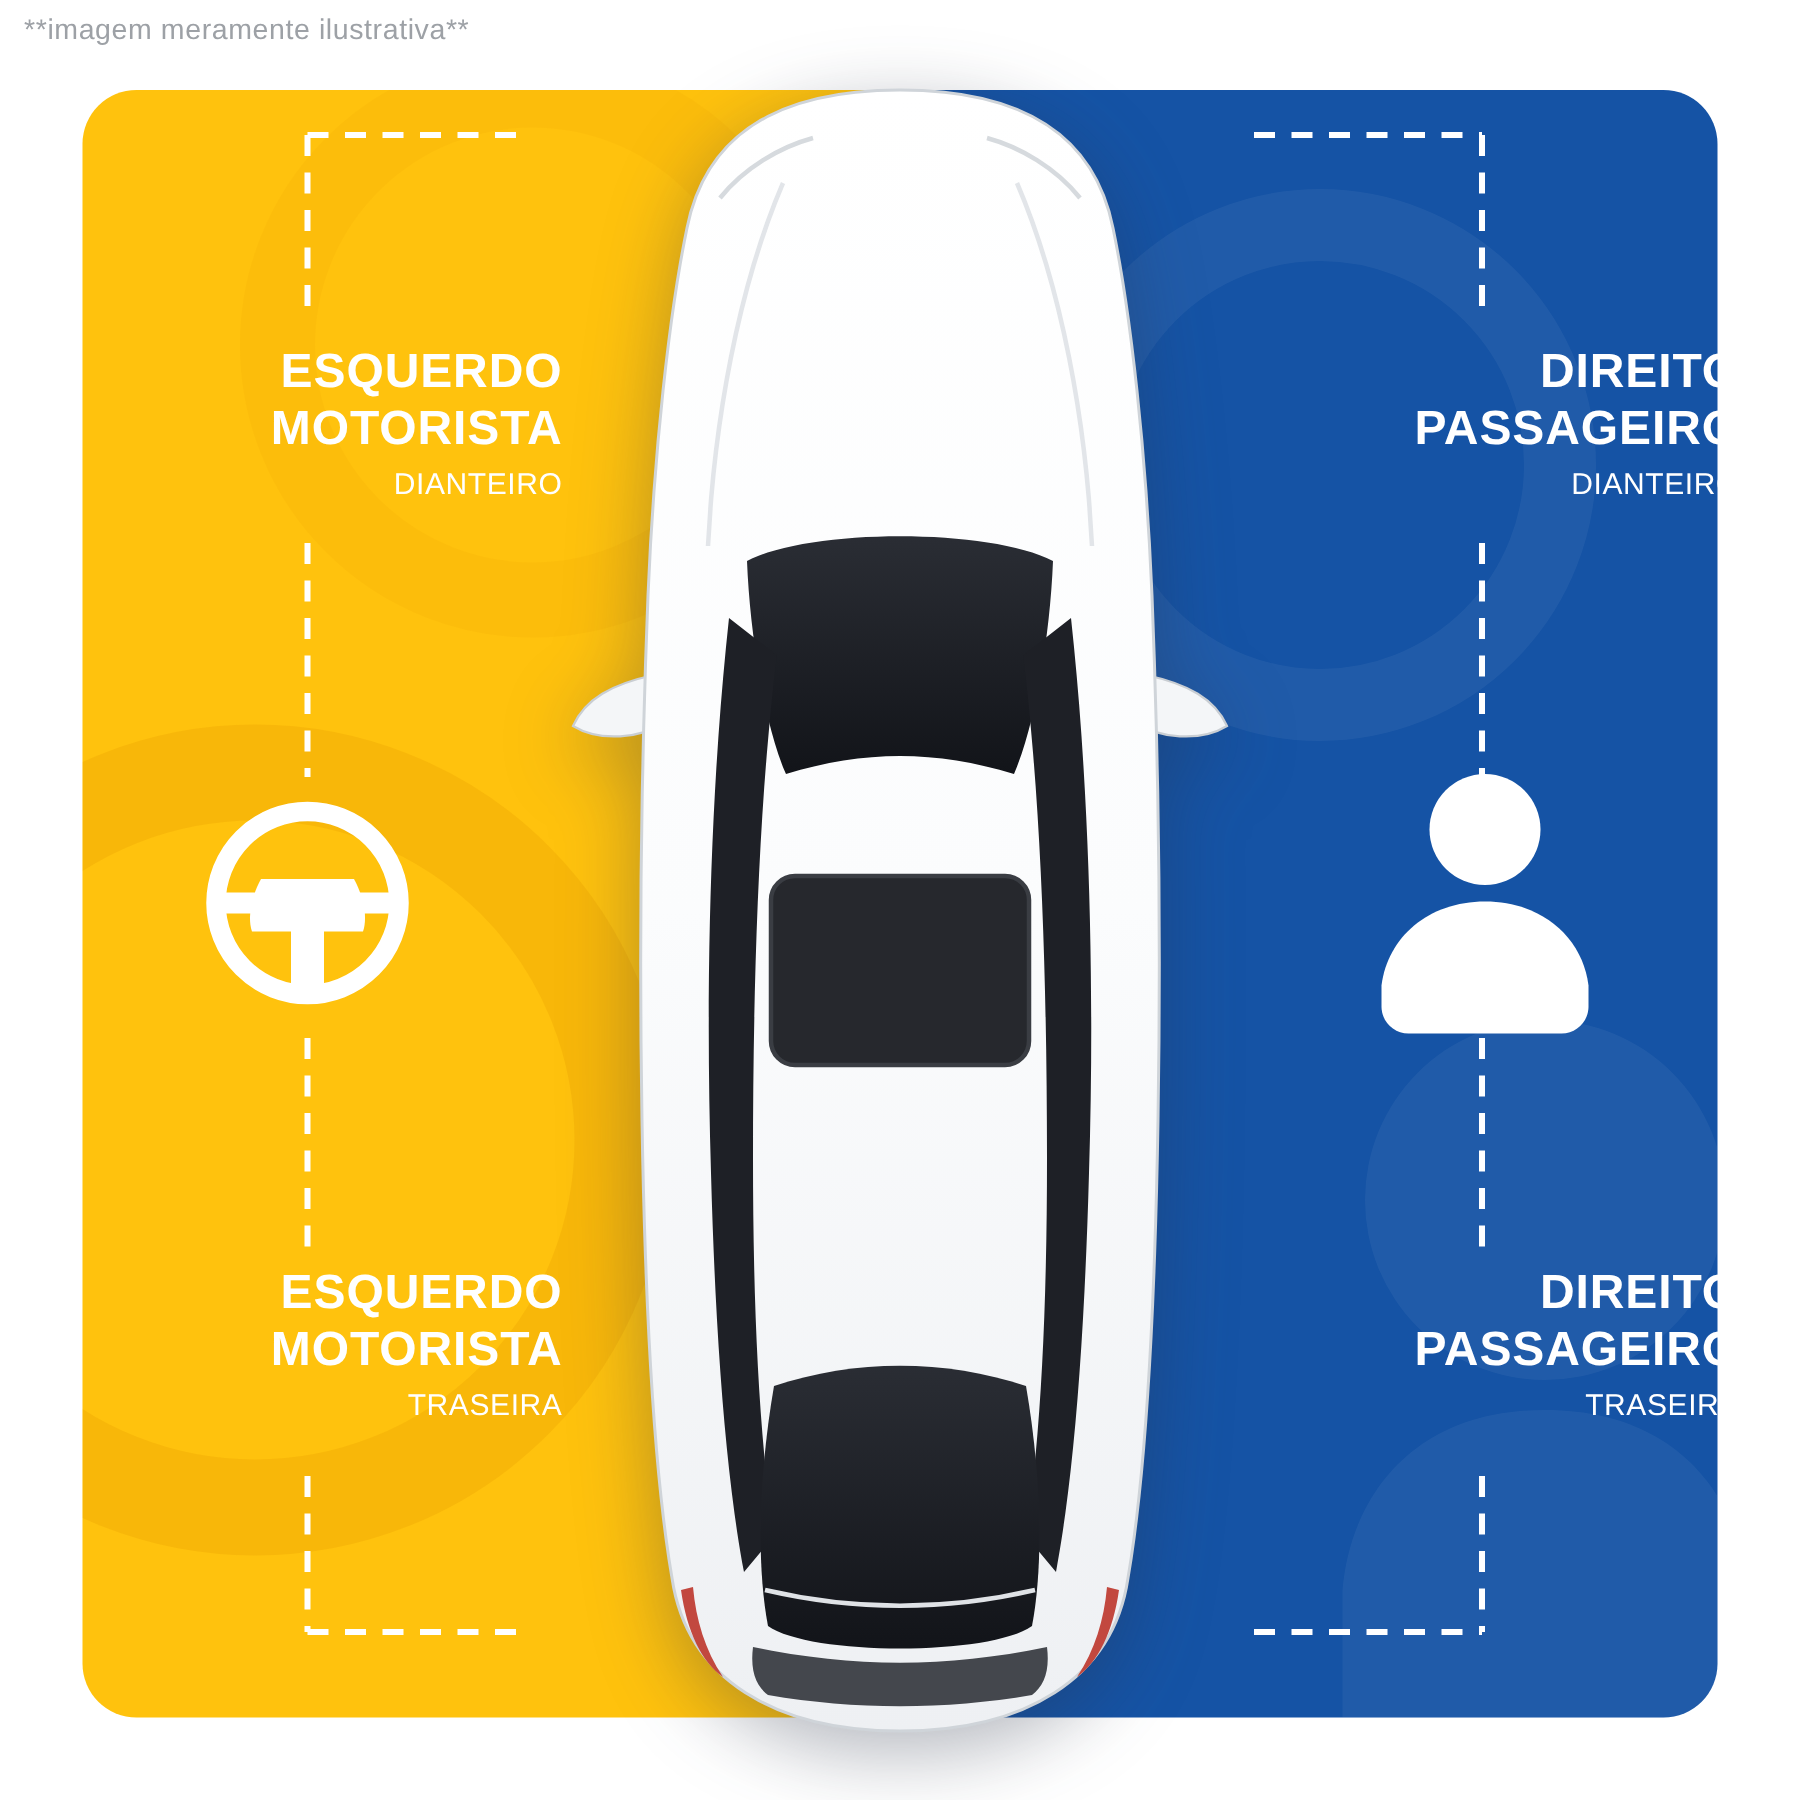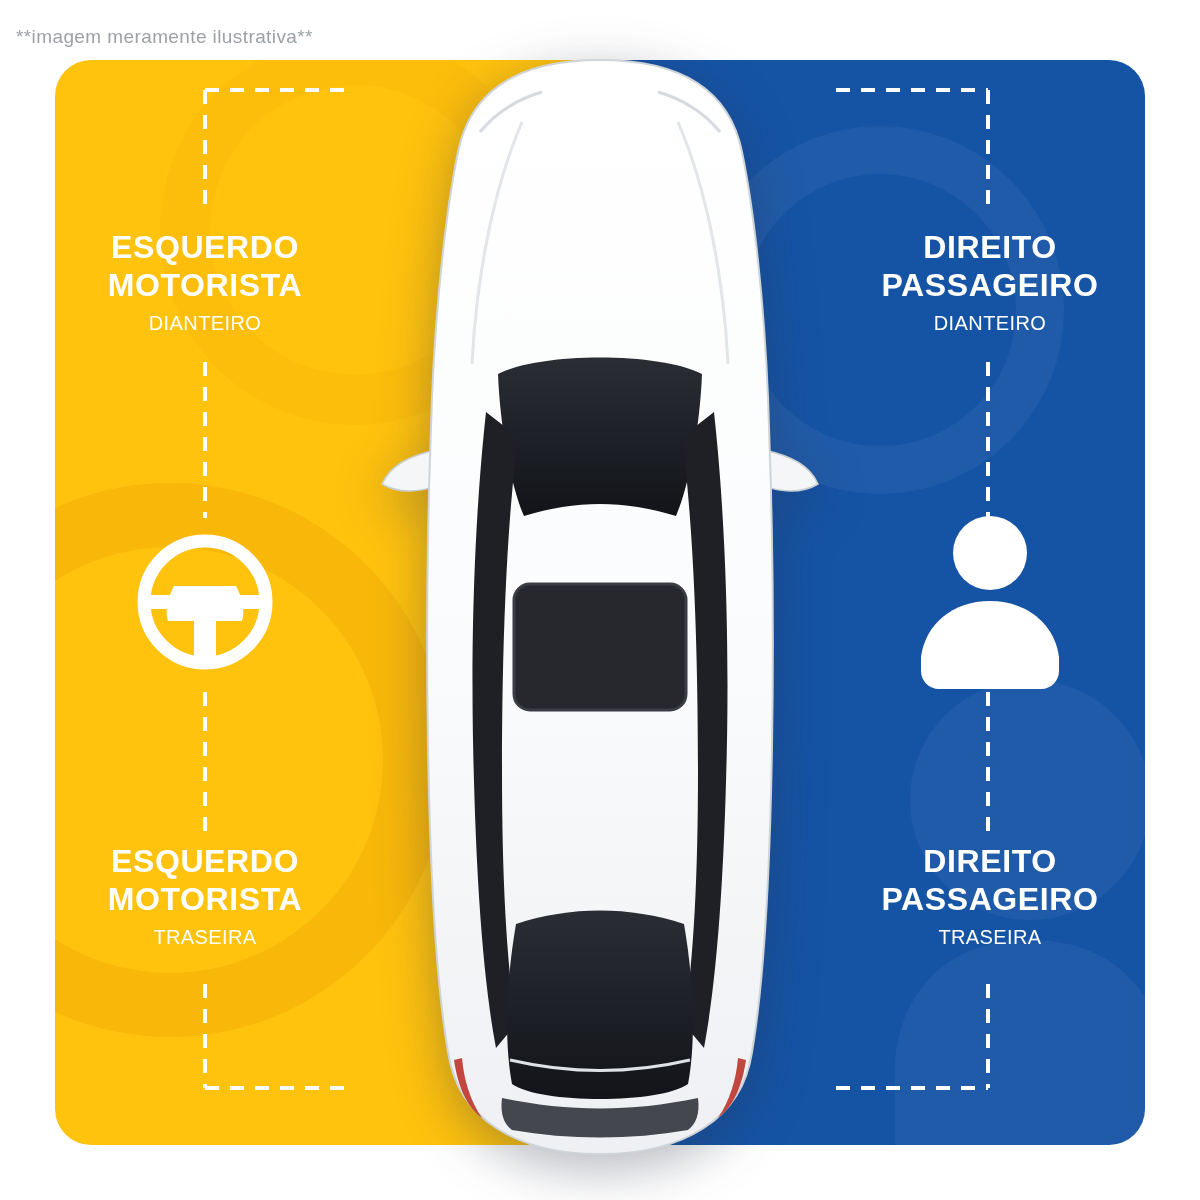--- a/index.html
+++ b/index.html
@@ -2,33 +2,33 @@
 <html><head>
 <meta charset="utf-8">
 <style>
   * { margin:0; padding:0; box-sizing:border-box; }
   html,body { background:#ffffff; }
   .stage {
     position:relative; width:1200px; height:1200px; overflow:hidden;
     background:#ffffff; font-family:"Liberation Sans", sans-serif;
   }
   .disclaimer {
-    position:absolute; left:16px; top:26px;
+    position:absolute; left:16px; top:10px;
     font-size:19px; letter-spacing:0.4px; color:#9da1a6;
   }
   .panel {
     position:absolute; top:60px; width:545px; height:1085px; overflow:hidden;
   }
   .panel.left  { left:55px;  border-radius:36px 0 0 36px; }
   .panel.right { left:600px; border-radius:0 36px 36px 0; }
   .watermark { position:absolute; left:0; top:0; }
   .guides { position:absolute; left:0; top:0; pointer-events:none; }
   .guides path { stroke:#ffffff; stroke-width:4; fill:none; stroke-dasharray:14 11; }
   .label {
-    position:absolute; width:340px; text-align:center; color:#ffffff;
+    position:absolute; width:340px; text-align:right; color:#ffffff;
   }
   .label .bold-line  { font-weight:700; font-size:32px; line-height:38px; letter-spacing:0.6px; }
   .label .light-line { font-weight:400; font-size:20px; line-height:38px; letter-spacing:0.4px; }
   .label-fl { left:35px;  top:228px; }
   .label-rl { left:35px;  top:842px; }
   .label-fr { left:820px; top:228px; }
   .label-rr { left:820px; top:842px; }
   .icon { position:absolute; }
   .icon.steering { left:125px; top:522px; }
   .icon.person   { left:905px; top:503px; }

